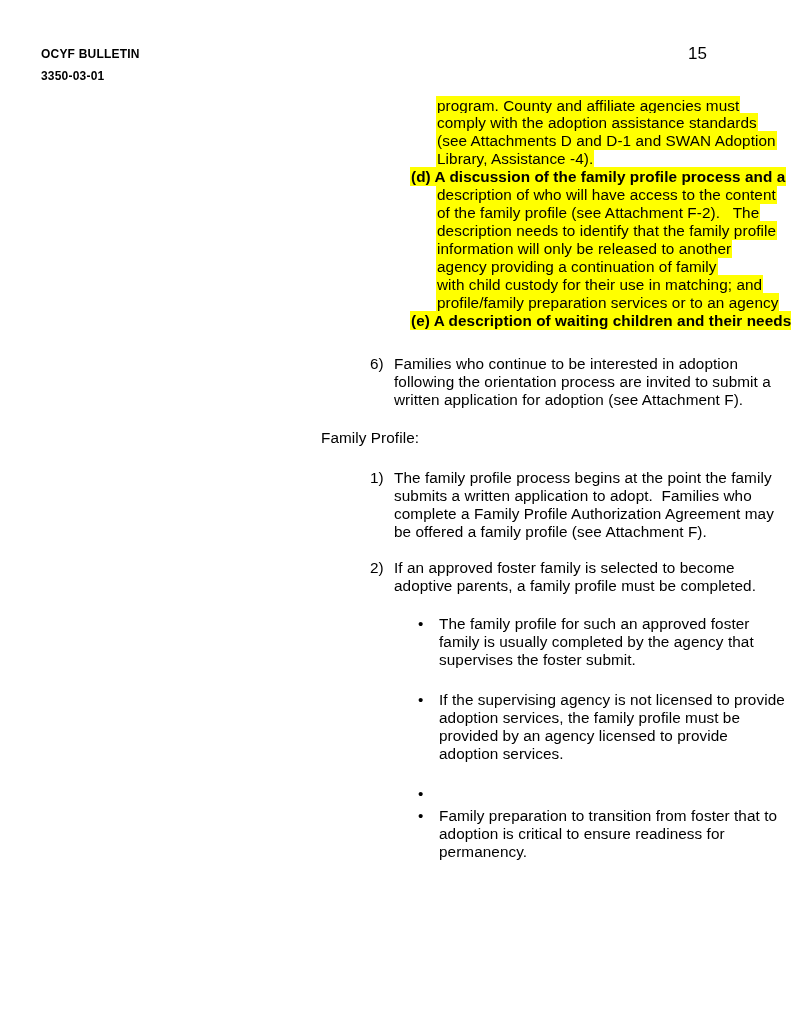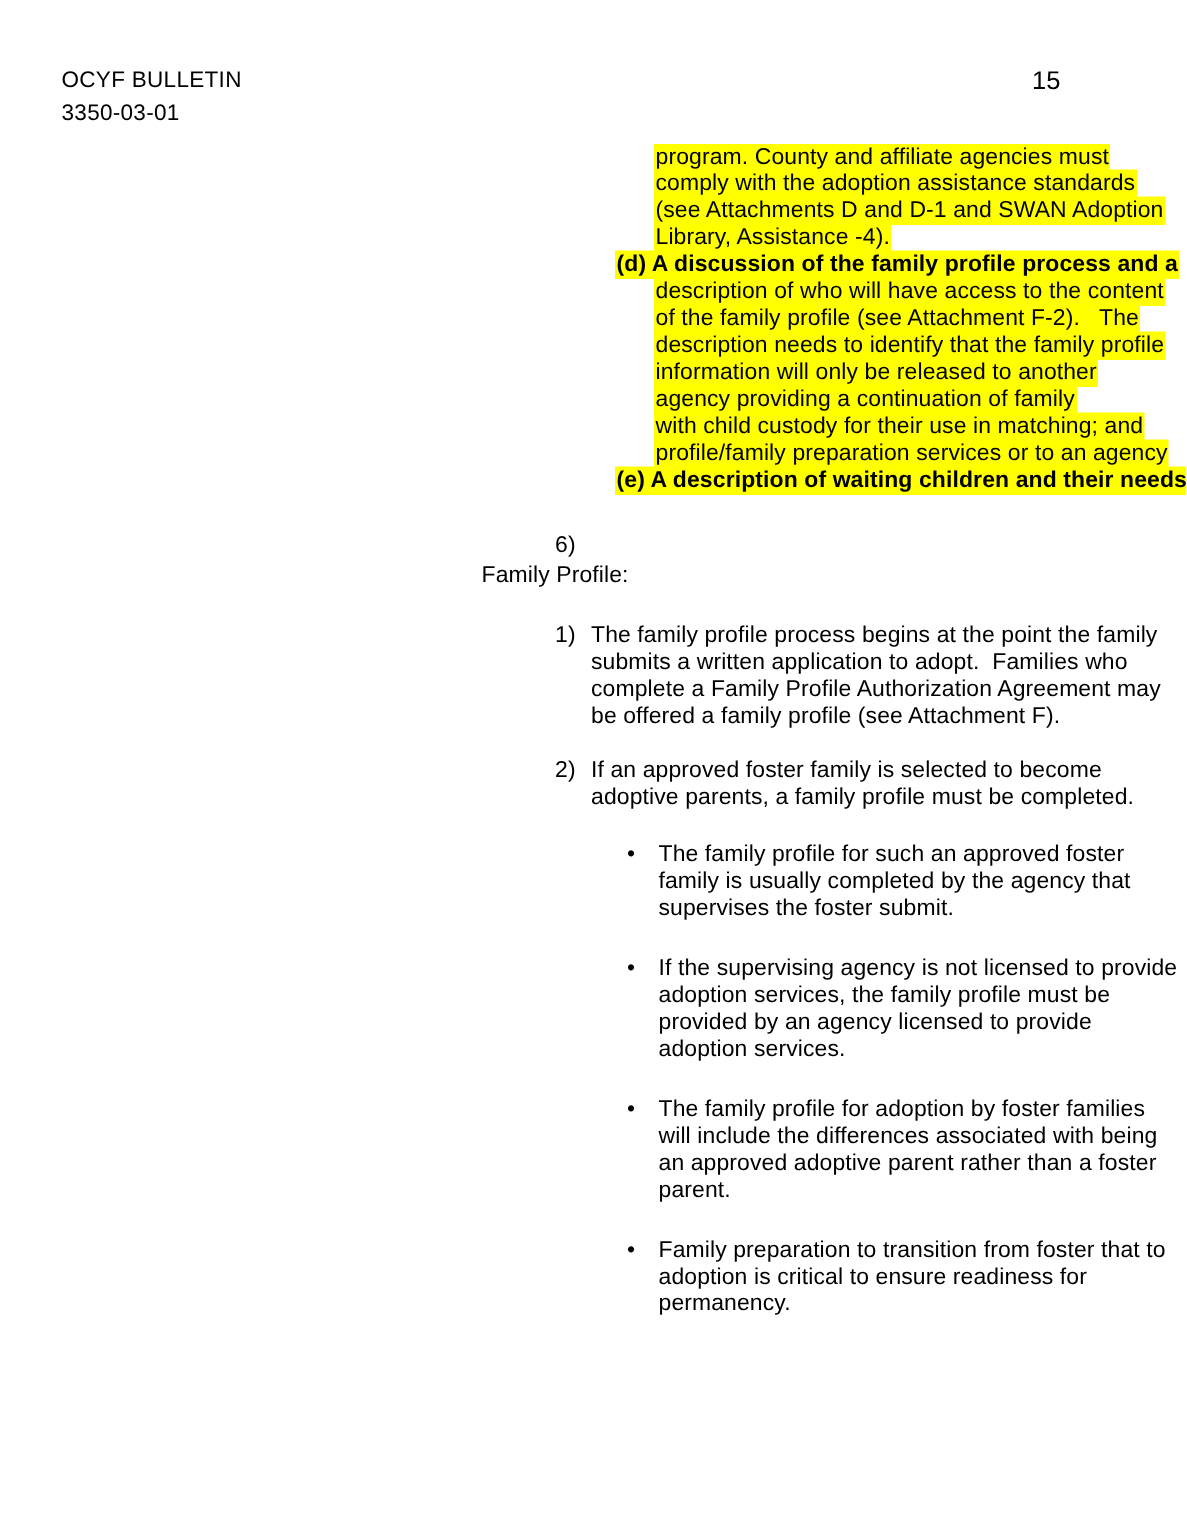--- a/index.html
+++ b/index.html
@@ -26,23 +26,24 @@
     position: absolute;
     top: 43px;
     left: 41px;
     right: 41px;
     height: 46px;
   }
   .header-left {
     position: absolute;
     top: 0;
     left: 0;
-    font-size: 15px;
+    font-size: 12px;
     line-height: 22px;
     letter-spacing: 0.2px;
+    font-weight: bold;
   }
   .header-title {
     display: block;
     white-space: pre;
   }
   .header-subtitle {
     display: block;
     white-space: pre;
   }
   .header-pageno {
@@ -176,20 +177,25 @@
     </div>
 
     <div class="blk hl-group">
       <div class="hl-line ind-hl-label"><span class="mark"><span>(e)</span><span> A description of waiting children and their needs.</span></span></div>
     </div>
 
     <div class="sp-26"></div>
 
     <div class="blk numitem">
       <span class="marker">6)</span>
+      <span class="text">
+        <span class="ln">Families who continue to be interested in adoption</span>
+        <span class="ln">following the orientation process are invited to submit a</span>
+        <span class="ln">written application for adoption (see Attachment F).</span>
+      </span>
     </div>
 
     <div class="sp-20"></div>
 
     <div class="blk section-heading">Family Profile:</div>
 
     <div class="sp-22"></div>
 
     <div class="blk numitem">
       <span class="marker">1)</span>
@@ -231,26 +237,20 @@
         <span class="ln">adoption services, the family profile must be</span>
         <span class="ln">provided by an agency licensed to provide</span>
         <span class="ln">adoption services.</span>
       </span>
     </div>
 
     <div class="sp-22"></div>
 
     <div class="blk bulitem">
       <span class="bullet">•</span>
-      <span class="text">
-        <span class="ln">The family profile for adoption by foster families</span>
-        <span class="ln">will include the differences associated with being</span>
-        <span class="ln">an approved adoptive parent rather than a foster</span>
-        <span class="ln">parent.</span>
-      </span>
     </div>
 
     <div class="sp-22"></div>
 
     <div class="blk bulitem">
       <span class="bullet">•</span>
       <span class="text">
         <span class="ln">Family preparation to transition from foster that to</span>
         <span class="ln">adoption is critical to ensure readiness for</span>
         <span class="ln">permanency.</span>

